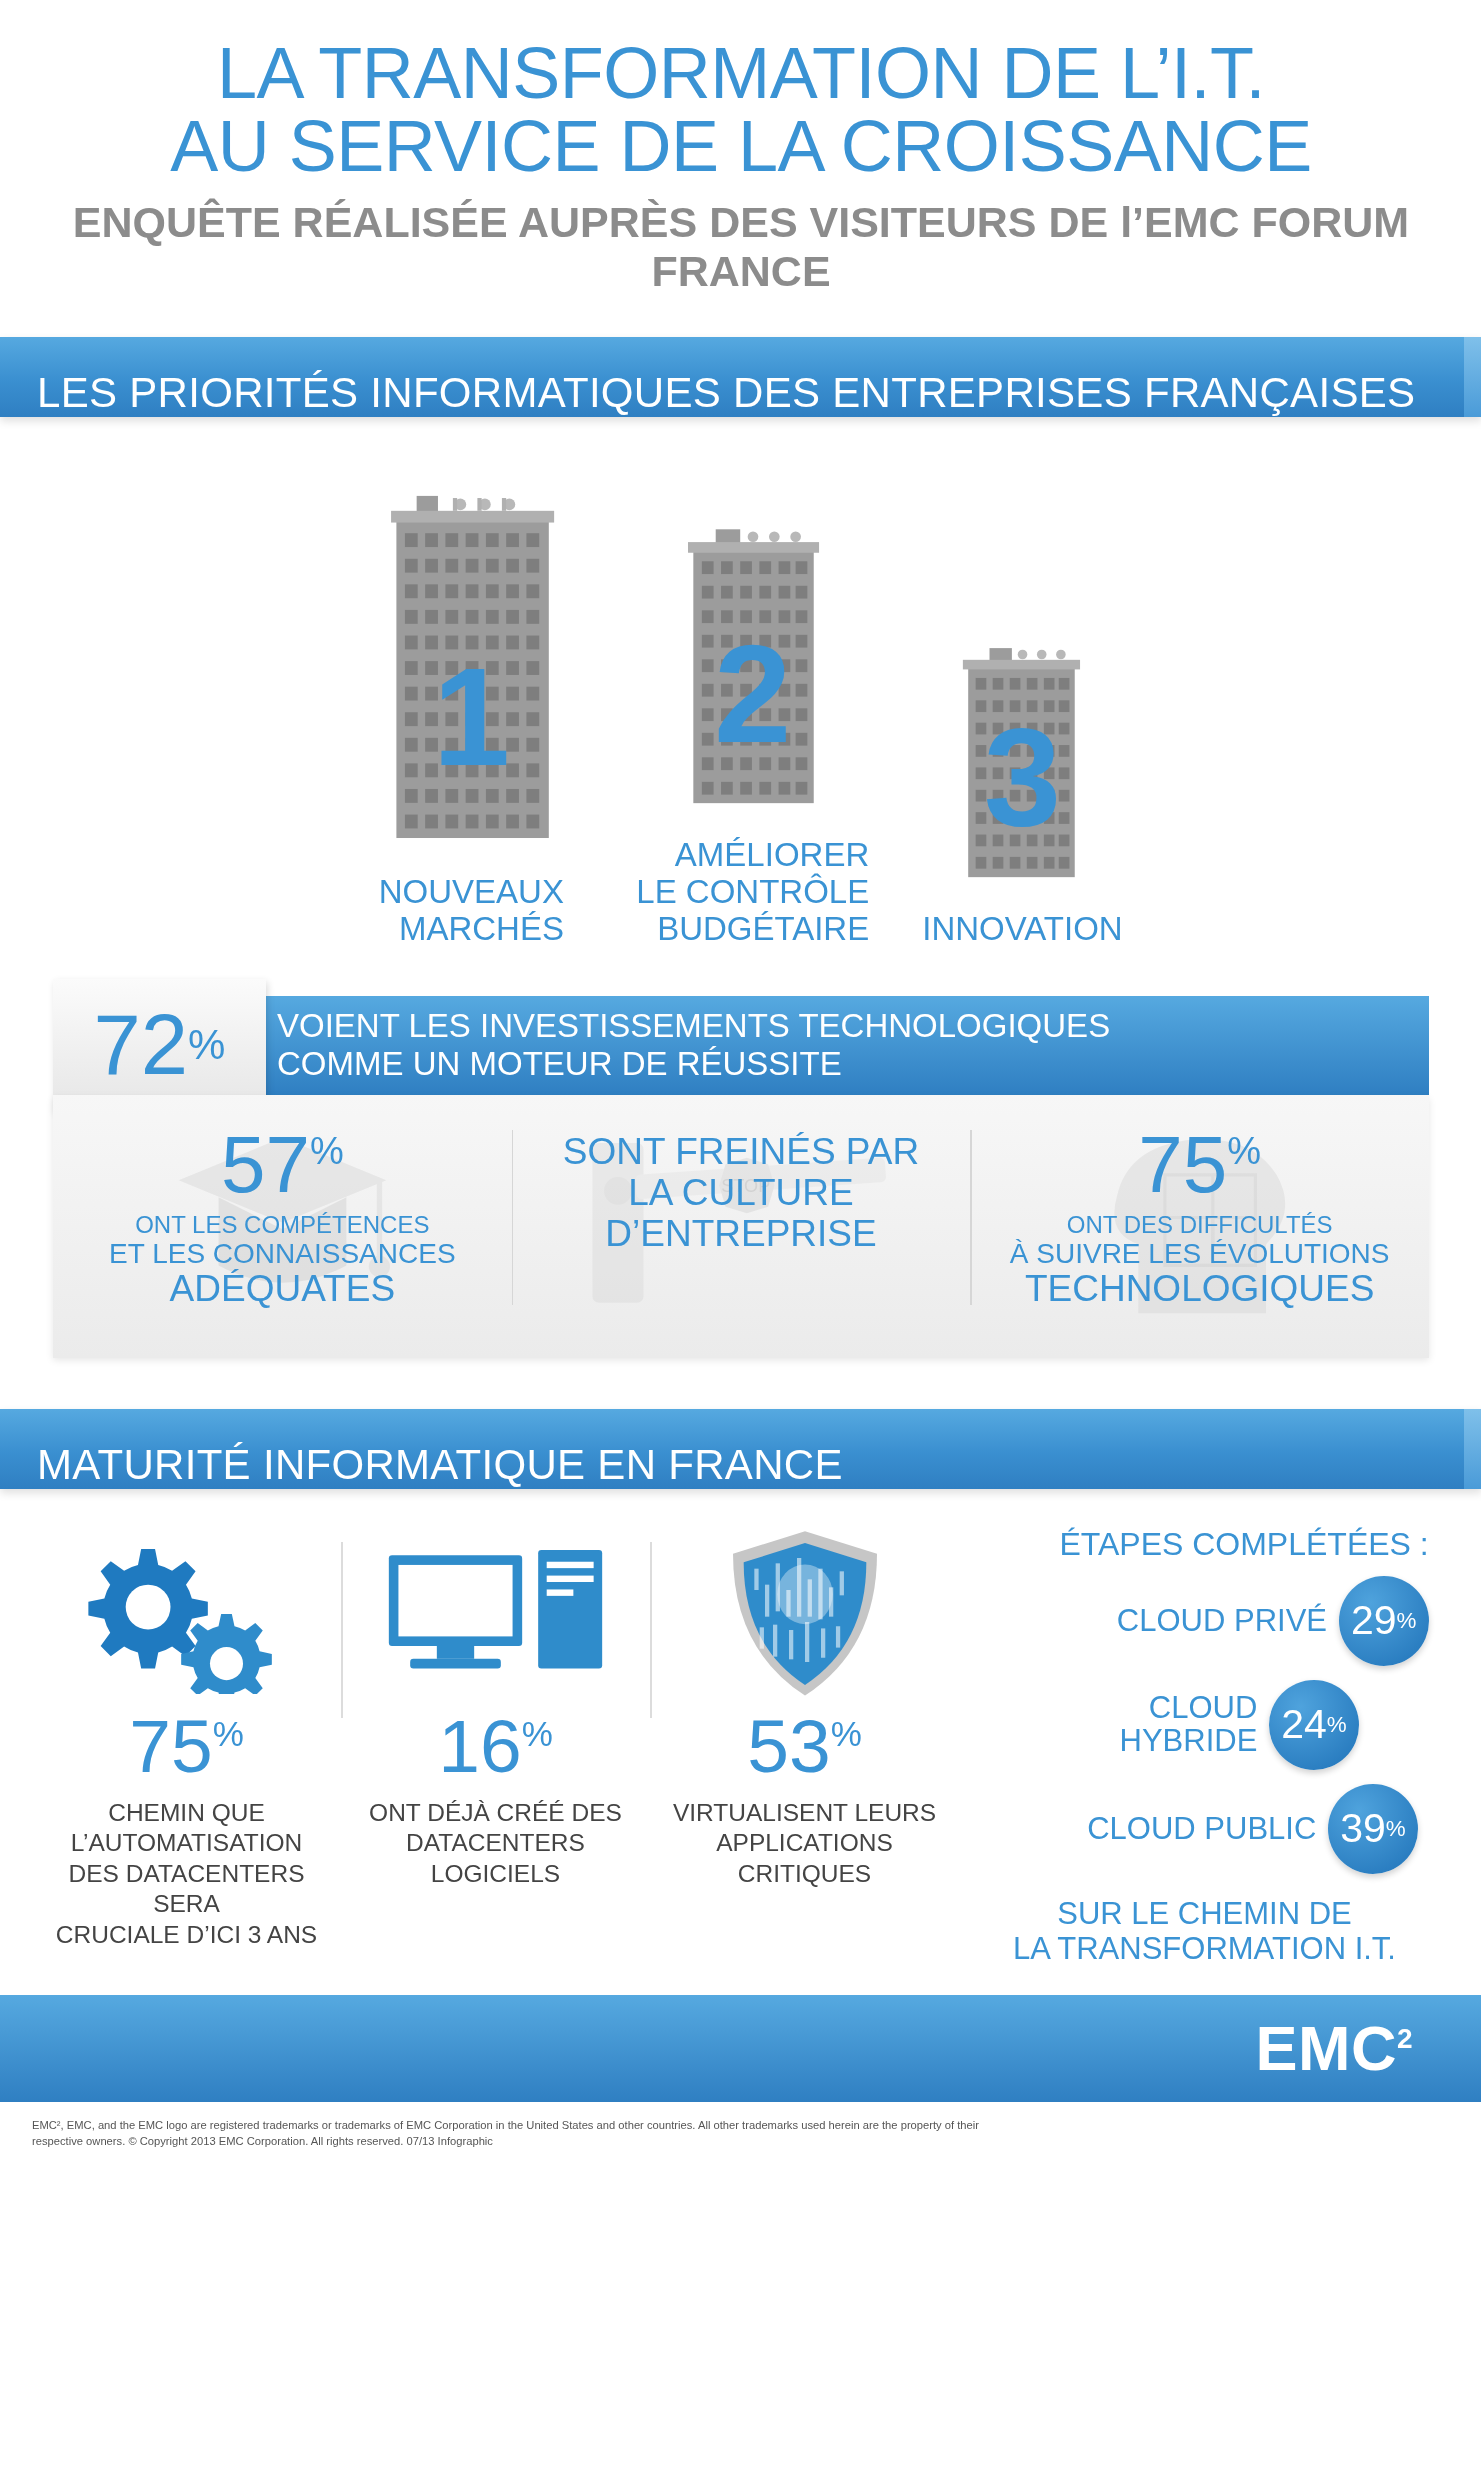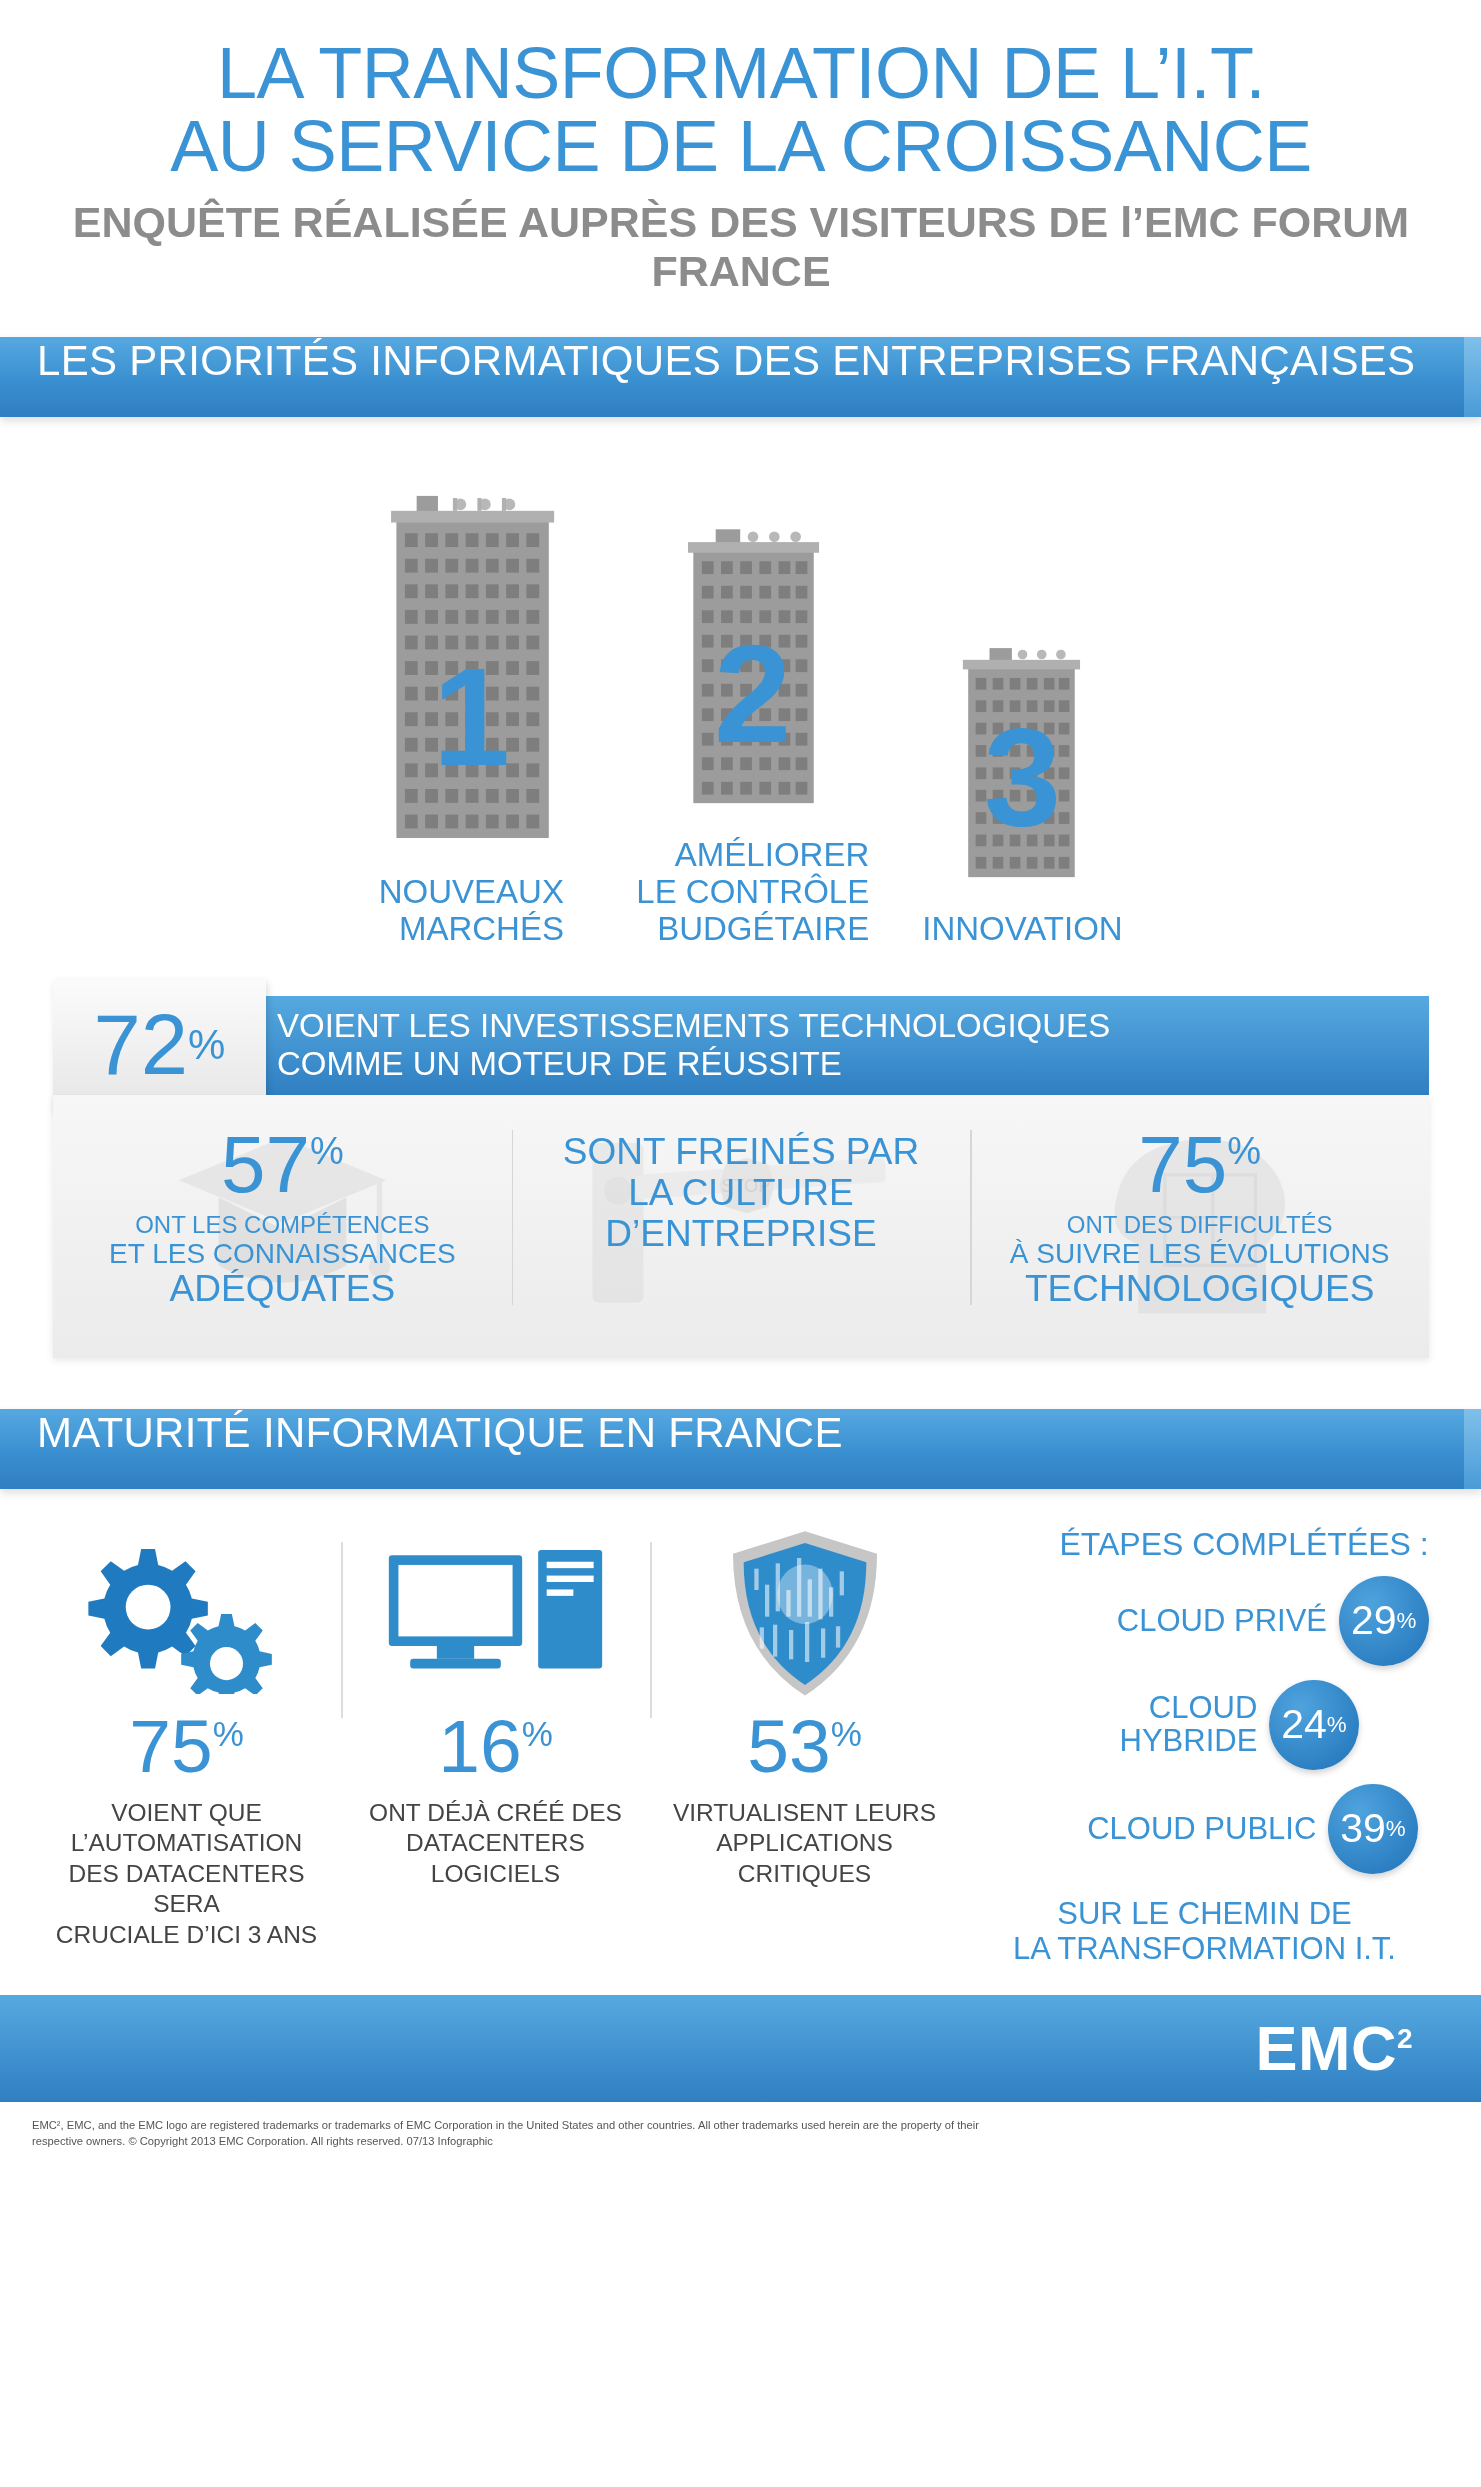--- a/index.html
+++ b/index.html
@@ -27,21 +27,21 @@
     font-weight:700;
     letter-spacing:0px;
   }
 
   
   .banner {
     position:relative;
     height:80px;
     background:linear-gradient(to bottom,#56a9e0 0%,#3a8fd0 55%,#2f7fc2 100%);
     display:flex;
-    align-items:flex-start;
+    align-items:flex-end;
     color:#fff;
     font-size:42px;
     letter-spacing:0.3px;
     padding-left:37px;
     box-shadow:0 4.3px 8.5px rgba(0,0,0,0.13);
   }
   .banner .tip {
     position:absolute; right:0; top:0; bottom:0; width:18px;
     background:linear-gradient(to bottom,#7fc0ea,#4a9bd8);
   }
@@ -513,21 +513,21 @@
             <g fill="#2f8ccb">
               <path d="M300 150 l20 0 5 23 a60 60 0 0 1 20 8 l19-14 14 14 -14 19 a60 60 0 0 1 8 20 l23 5 0 20 -23 5 a60 60 0 0 1-8 20 l14 19 -14 14 -19-14 a60 60 0 0 1-20 8 l-5 23 -20 0 -5-23 a60 60 0 0 1-20-8 l-19 14 -14-14 14-19 a60 60 0 0 1-8-20 l-23-5 0-20 23-5 a60 60 0 0 1 8-20 l-14-19 14-14 19 14 a60 60 0 0 1 20-8 z"></path>
             </g>
             <circle cx="310" cy="243" r="31" fill="#ffffff"></circle>
           </svg>
         </div>
         <div class="mat-num">
           <span>75</span><span class="pct">%</span>
         </div>
         <div class="mat-desc">
-          <div>VOIENT QUE L’AUTOMATISATION</div>
+          <div>CHEMIN QUE L’AUTOMATISATION</div>
           <div>DES DATACENTERS SERA</div>
           <div>CRUCIALE D’ICI 3 ANS</div>
         </div>
       </div>
 
       <div class="mat-col">
         <div class="mat-icon">
           <svg width="235" height="160" viewBox="0 0 440 300">
             <rect x="20" y="40" width="250" height="170" rx="6" fill="#2f8ccb"></rect>
             <rect x="38" y="58" width="214" height="134" fill="#ffffff"></rect>

